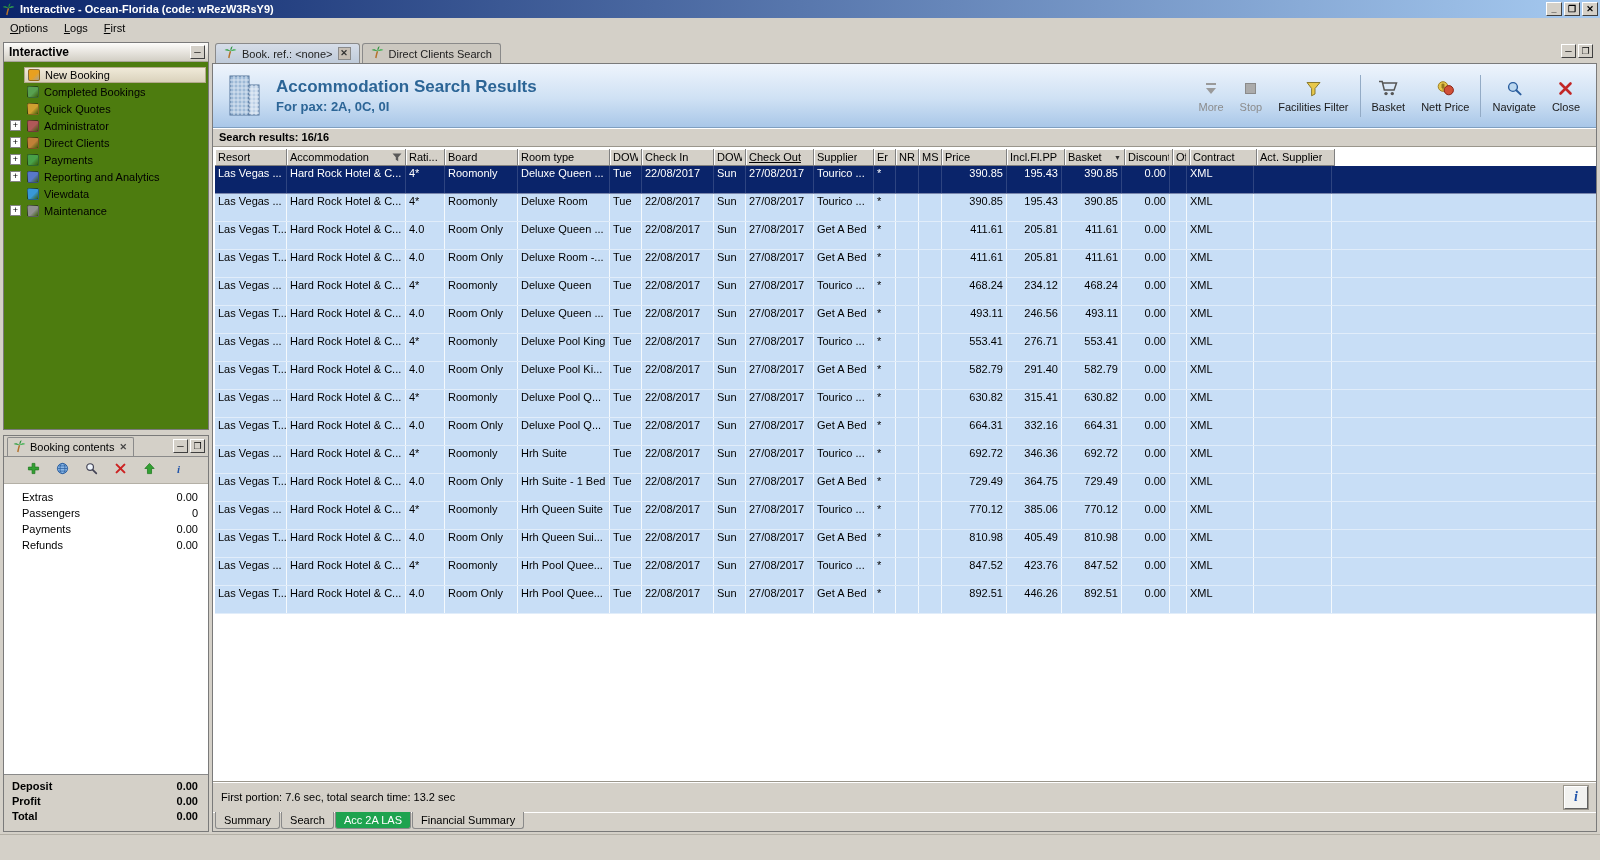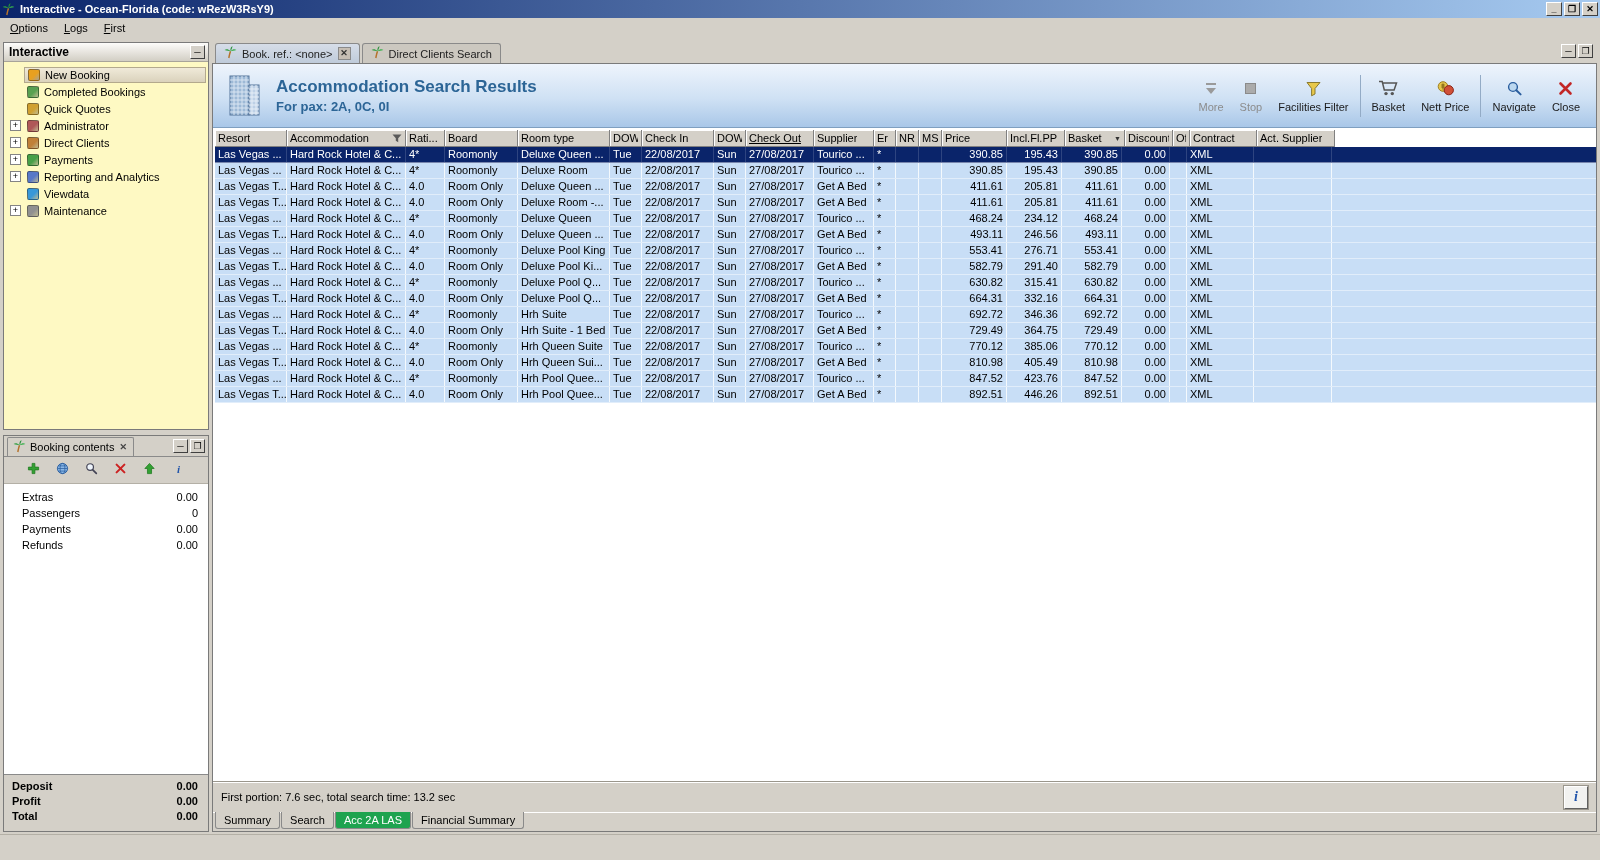--- a/index.html
+++ b/index.html
@@ -44,21 +44,21 @@
   .iv-panel { height:388px; flex:none; }
   .iv-title {
     height:19px; flex:none; display:flex; align-items:center; justify-content:space-between;
     padding:0 3px 0 5px; font-weight:bold; font-size:12px;
     background:linear-gradient(#fdfcfa,#d2cec4); border-bottom:1px solid #a8a49a;
   }
   .small-btn {
     width:15px; height:14px; font-size:9px; line-height:11px; text-align:center;
     background:#d4d0c8; border:1px solid; border-color:#fff #404040 #404040 #fff;
   }
-  .tree { flex:1; background:#fef9c3; padding-top:4px; overflow:hidden; }
+  .tree { flex:1; background:#4d7c0f; padding-top:4px; overflow:hidden; }
   .tree-item { height:17px; display:flex; align-items:center; gap:3px; padding-left:6px; }
   .expander {
     width:11px; height:11px; flex:none; border:1px solid #848484; background:#fff;
     font-size:9px; line-height:9px; text-align:center;
   }
   .expander.hidden { visibility:hidden; }
   .tree-body { flex:1; display:flex; align-items:center; gap:5px; height:16px; padding:0 3px; margin-right:2px; }
   .tree-body.sel { background:linear-gradient(#f0ead9,#dad2bc); border:1px solid #b3a98d; }
   .tree-icon { width:12px; height:12px; flex:none; border-radius:2px; border:1px solid rgba(0,0,0,0.35); }
   .tree-label { white-space:nowrap; }
@@ -106,21 +106,21 @@
   .thead { display:flex; height:17px; }
   .th {
     flex:none; background:#d4d0c8; display:flex; align-items:center; gap:2px; padding:0 3px;
     border-right:1px solid #808080; border-bottom:1px solid #808080;
     box-shadow: inset 1px 1px 0 #fff;
     white-space:nowrap; overflow:hidden;
   }
   .th-lbl { overflow:hidden; white-space:nowrap; }
   .th-filter { margin-left:auto; display:flex; align-items:center; }
   .th-sort { margin-left:auto; font-size:7px; color:#333; }
-  .tr { display:flex; height:16px; background:#c8def6; border-bottom:1px solid rgba(255,255,255,0.45); }
+  .tr { display:flex; height:28px; background:#c8def6; border-bottom:1px solid rgba(255,255,255,0.45); }
   .td { flex:none; padding:0 3px; line-height:15px; white-space:nowrap; overflow:hidden; border-right:1px solid rgba(255,255,255,0.8); }
   .td.right { text-align:right; }
   .tr.selected { background:#0a246a; color:#fff; }
   .tr.selected .td { border-right-color:rgba(255,255,255,0.15); }
 
   .footer-info { height:31px; flex:none; background:#d4d0c8; border-top:1px solid #9a968c; box-shadow: inset 0 1px 0 #fff; display:flex; align-items:center; padding:0 8px; }
   .info-btn {
     margin-left:auto; width:24px; height:23px; background:#f2f2f0;
     border:1px solid; border-color:#fff #606060 #606060 #fff; outline:1px solid #9a968c;
     font-family:"Liberation Serif", serif; font-style:italic; font-weight:bold; font-size:14px; color:#2255aa;
@@ -430,20 +430,23 @@
                 <span class="icon">
                   <svg width="17" height="17" viewBox="0 0 17 17">
                     <path d="M3.5 3.5 13.5 13.5M13.5 3.5 3.5 13.5" stroke="#c22626" stroke-width="2.6" stroke-linecap="round"></path>
                   </svg>
                 </span>
                 <span class="lbl">Close</span>
               </div>
             </div>
         </div>
 
+        <div class="results-bar">
+          <span>Search results: 16/16</span>
+        </div>
 
         <div class="table-zone">
           <div class="thead">
               <div class="th" style="width: 72px;">
                 <span class="th-lbl">Resort</span>
               </div>
               <div class="th" style="width: 119px;">
                 <span class="th-lbl">Accommodation</span>
                 <span class="th-filter">
                   <svg width="10" height="9" viewBox="0 0 10 9">

